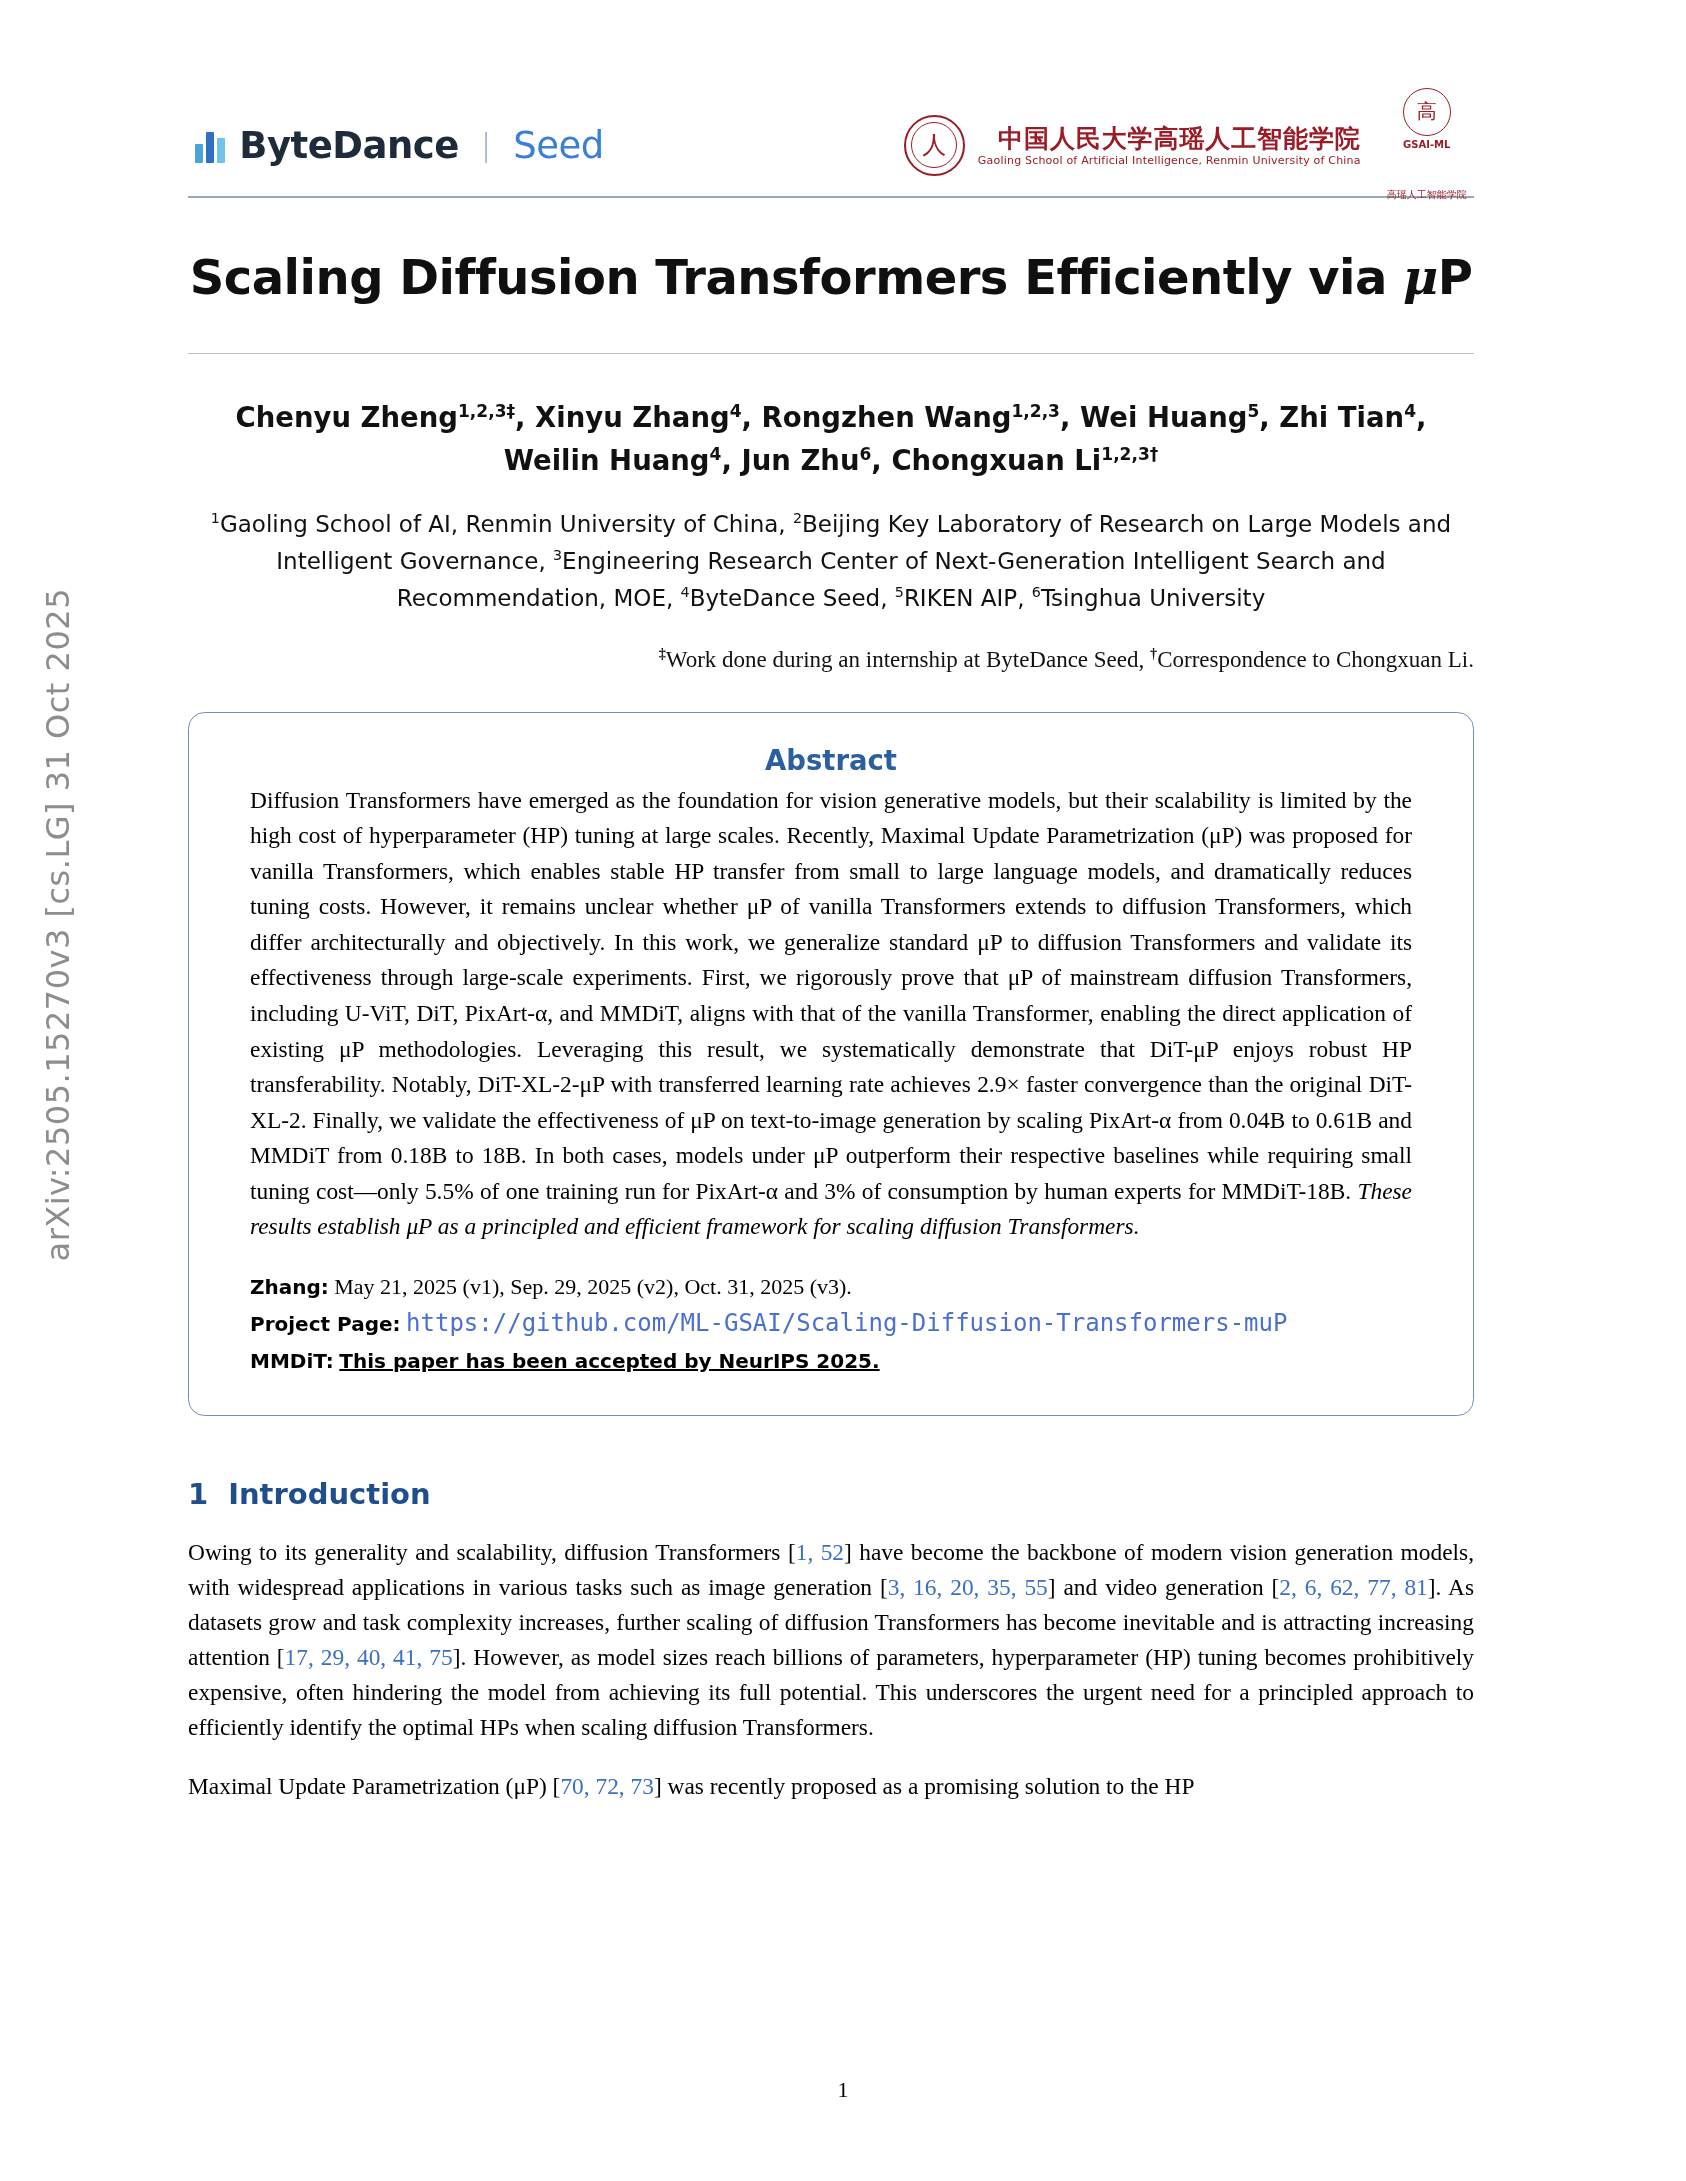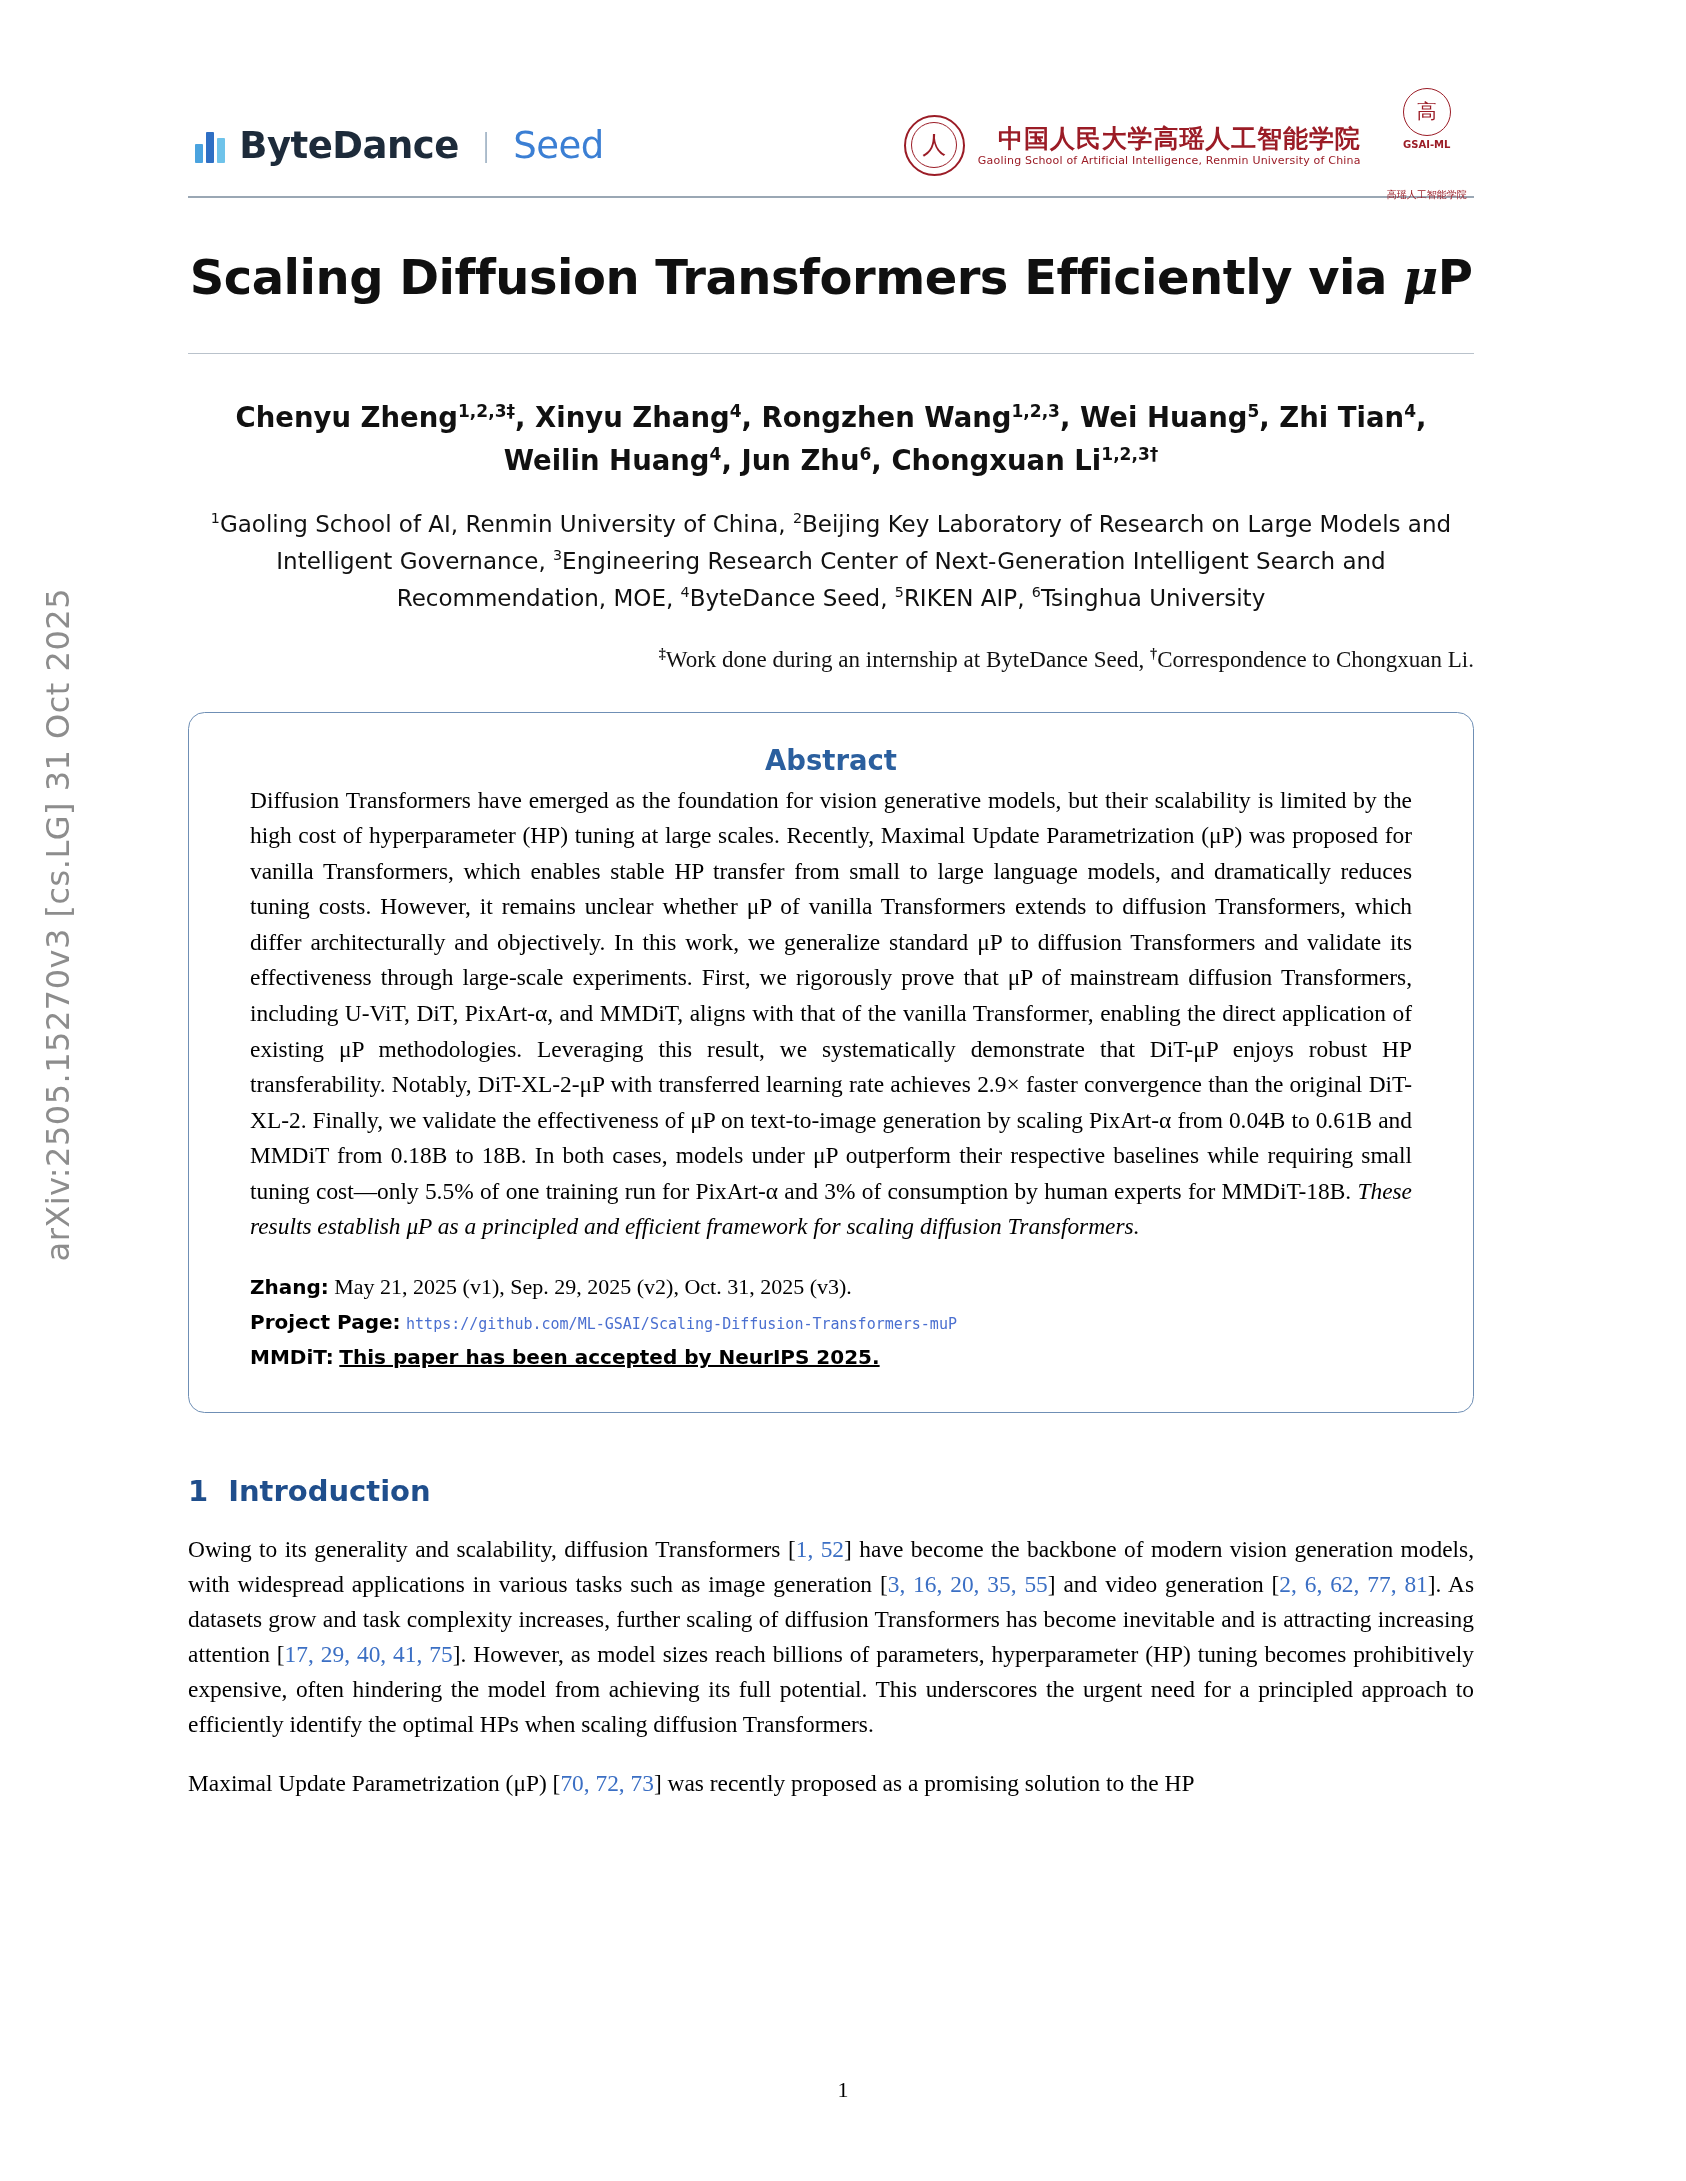--- a/index.html
+++ b/index.html
@@ -162,21 +162,21 @@
     line-height: 1.52;
     text-align: justify;
     text-justify: inter-word;
     hyphens: auto;
   }
   .abstract-body i { font-style: italic; }
   .meta { margin-top: 24px; font-size: 22px; line-height: 1.6; }
   .meta b { font-family: "DejaVu Sans", sans-serif; font-size: 20px; }
   .meta .mono {
     font-family: "DejaVu Sans Mono", monospace;
-    font-size: 15px;
+    font-size: 24px;
     color: #4a6fd0;
     margin-top: 40px;
   }
   .meta .news {
     font-family: "DejaVu Sans", sans-serif;
     font-size: 20px;
     font-weight: bold;
     text-decoration: underline;
   }
 

